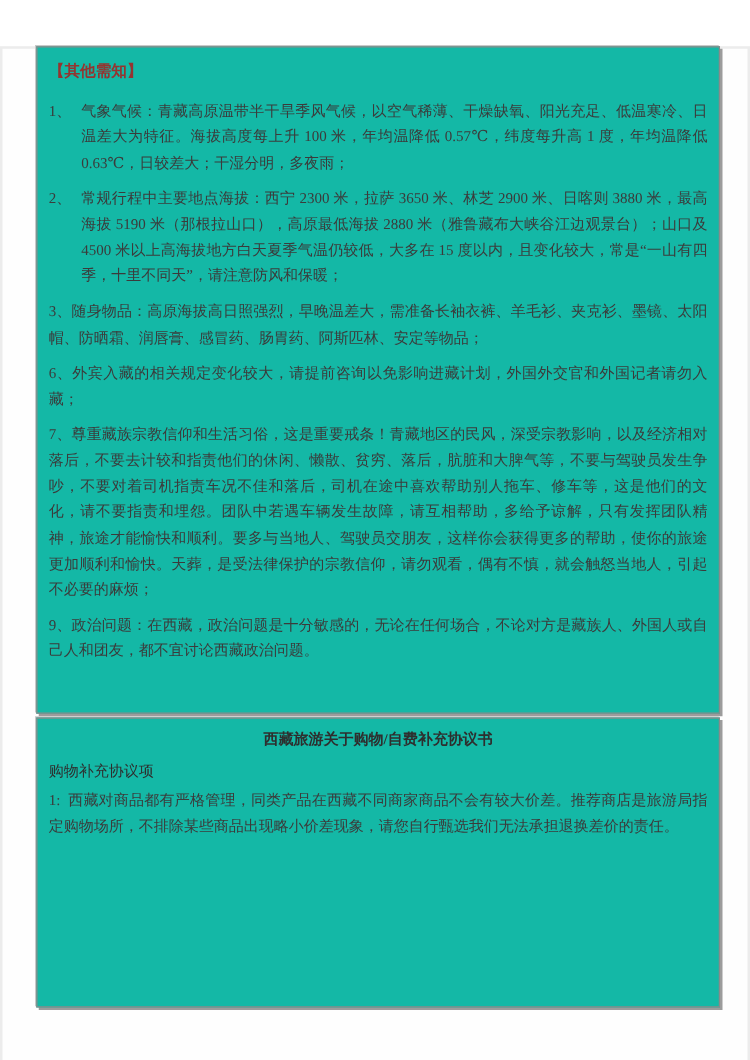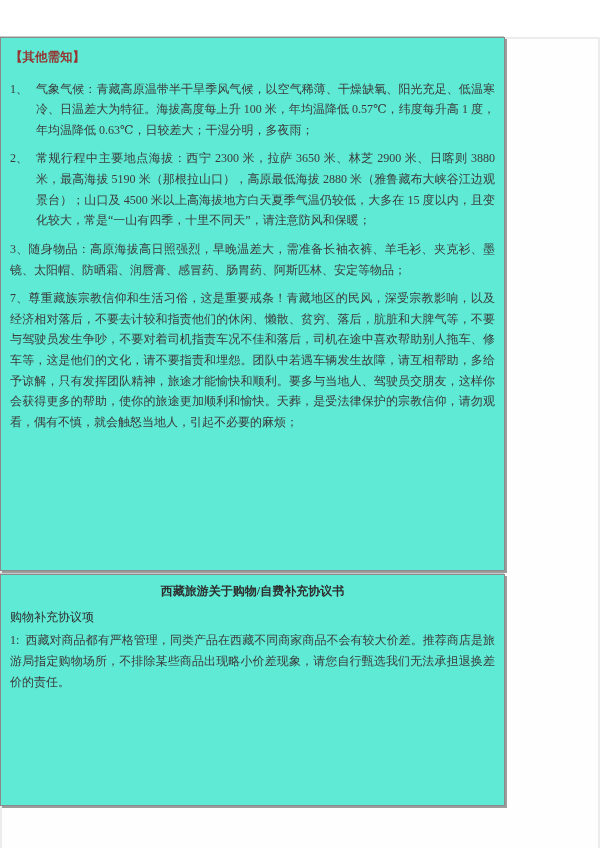--- a/index.html
+++ b/index.html
@@ -9,22 +9,23 @@
     color: #3b3b3b;
     -webkit-font-smoothing: antialiased;
   }
   .canvas {
     position: relative; width: 600px; height: 848px;
     box-shadow: inset 0 0 0 2px #ececec;
     background: #fefefe;
   }
   .box {
     box-sizing: border-box;
-    width: 505px;
-    background: #5eead4;
+    width: 547px;
+    margin-left: 29px;
+    background: #14b8a6;
     border: 1px solid #8a8a8a;
     box-shadow: 2px 2px 0 #9c9c9c, -1px -1px 0 #c9c9c9;
     padding: 7px 9px 3px 9px;
     font-size: 12px;
     line-height: 1.72;
   }
   .box1 { margin-top: 37px; min-height: 534px; }
   .box2 { margin-top: 3px; min-height: 232px; padding-top: 4px; }
   .sec1-title {
     font-size: 12.5px; font-weight: bold; color: #953430;
@@ -57,21 +58,27 @@
       <span class="txt">气象气候：青藏高原温带半干旱季风气候，以空气稀薄、干燥缺氧、阳光充足、低温寒冷、日温差大为特征。海拔高度每上升 100 米，年均温降低 0.57℃，纬度每升高 1 度，年均温降低 0.63℃，日较差大；干湿分明，多夜雨；</span>
     </p>
     <p class="li hang">
       <span class="num">2、</span>
       <span class="txt">常规行程中主要地点海拔：西宁 2300 米，拉萨 3650 米、林芝 2900 米、日喀则 3880 米，最高海拔 5190 米（那根拉山口），高原最低海拔 2880 米（雅鲁藏布大峡谷江边观景台）；山口及 4500 米以上高海拔地方白天夏季气温仍较低，大多在 15 度以内，且变化较大，常是“一山有四季，十里不同天”，请注意防风和保暖；</span>
     </p>
     <p class="li flush">
       <span class="num">3、</span><span>随身物品：高原海拔高日照强烈，早晚温差大，需准备长袖衣裤、羊毛衫、夹克衫、墨镜、太阳帽、防晒霜、润唇膏、感冒药、肠胃药、阿斯匹林、安定等物品；</span>
     </p>
     <p class="li flush">
+      <span class="num">6、</span><span>外宾入藏的相关规定变化较大，请提前咨询以免影响进藏计划，外国外交官和外国记者请勿入藏；</span>
+    </p>
+    <p class="li flush">
       <span class="num">7、</span><span>尊重藏族宗教信仰和生活习俗，这是重要戒条！青藏地区的民风，深受宗教影响，以及经济相对落后，不要去计较和指责他们的休闲、懒散、贫穷、落后，肮脏和大脾气等，不要与驾驶员发生争吵，不要对着司机指责车况不佳和落后，司机在途中喜欢帮助别人拖车、修车等，这是他们的文化，请不要指责和埋怨。团队中若遇车辆发生故障，请互相帮助，多给予谅解，只有发挥团队精神，旅途才能愉快和顺利。要多与当地人、驾驶员交朋友，这样你会获得更多的帮助，使你的旅途更加顺利和愉快。天葬，是受法律保护的宗教信仰，请勿观看，偶有不慎，就会触怒当地人，引起不必要的麻烦；</span>
+    </p>
+    <p class="li flush">
+      <span class="num">9、</span><span>政治问题：在西藏，政治问题是十分敏感的，无论在任何场合，不论对方是藏族人、外国人或自己人和团友，都不宜讨论西藏政治问题。</span>
     </p>
   </div>
 
   <div class="box box2">
     <div class="sec2-title">西藏旅游关于购物/自费补充协议书</div>
     <p class="subhead">购物补充协议项</p>
 
     <p class="li flush">
       <span class="num">1:</span><span>西藏对商品都有严格管理，同类产品在西藏不同商家商品不会有较大价差。推荐商店是旅游局指定购物场所，不排除某些商品出现略小价差现象，请您自行甄选我们无法承担退换差价的责任。</span>
     </p>

